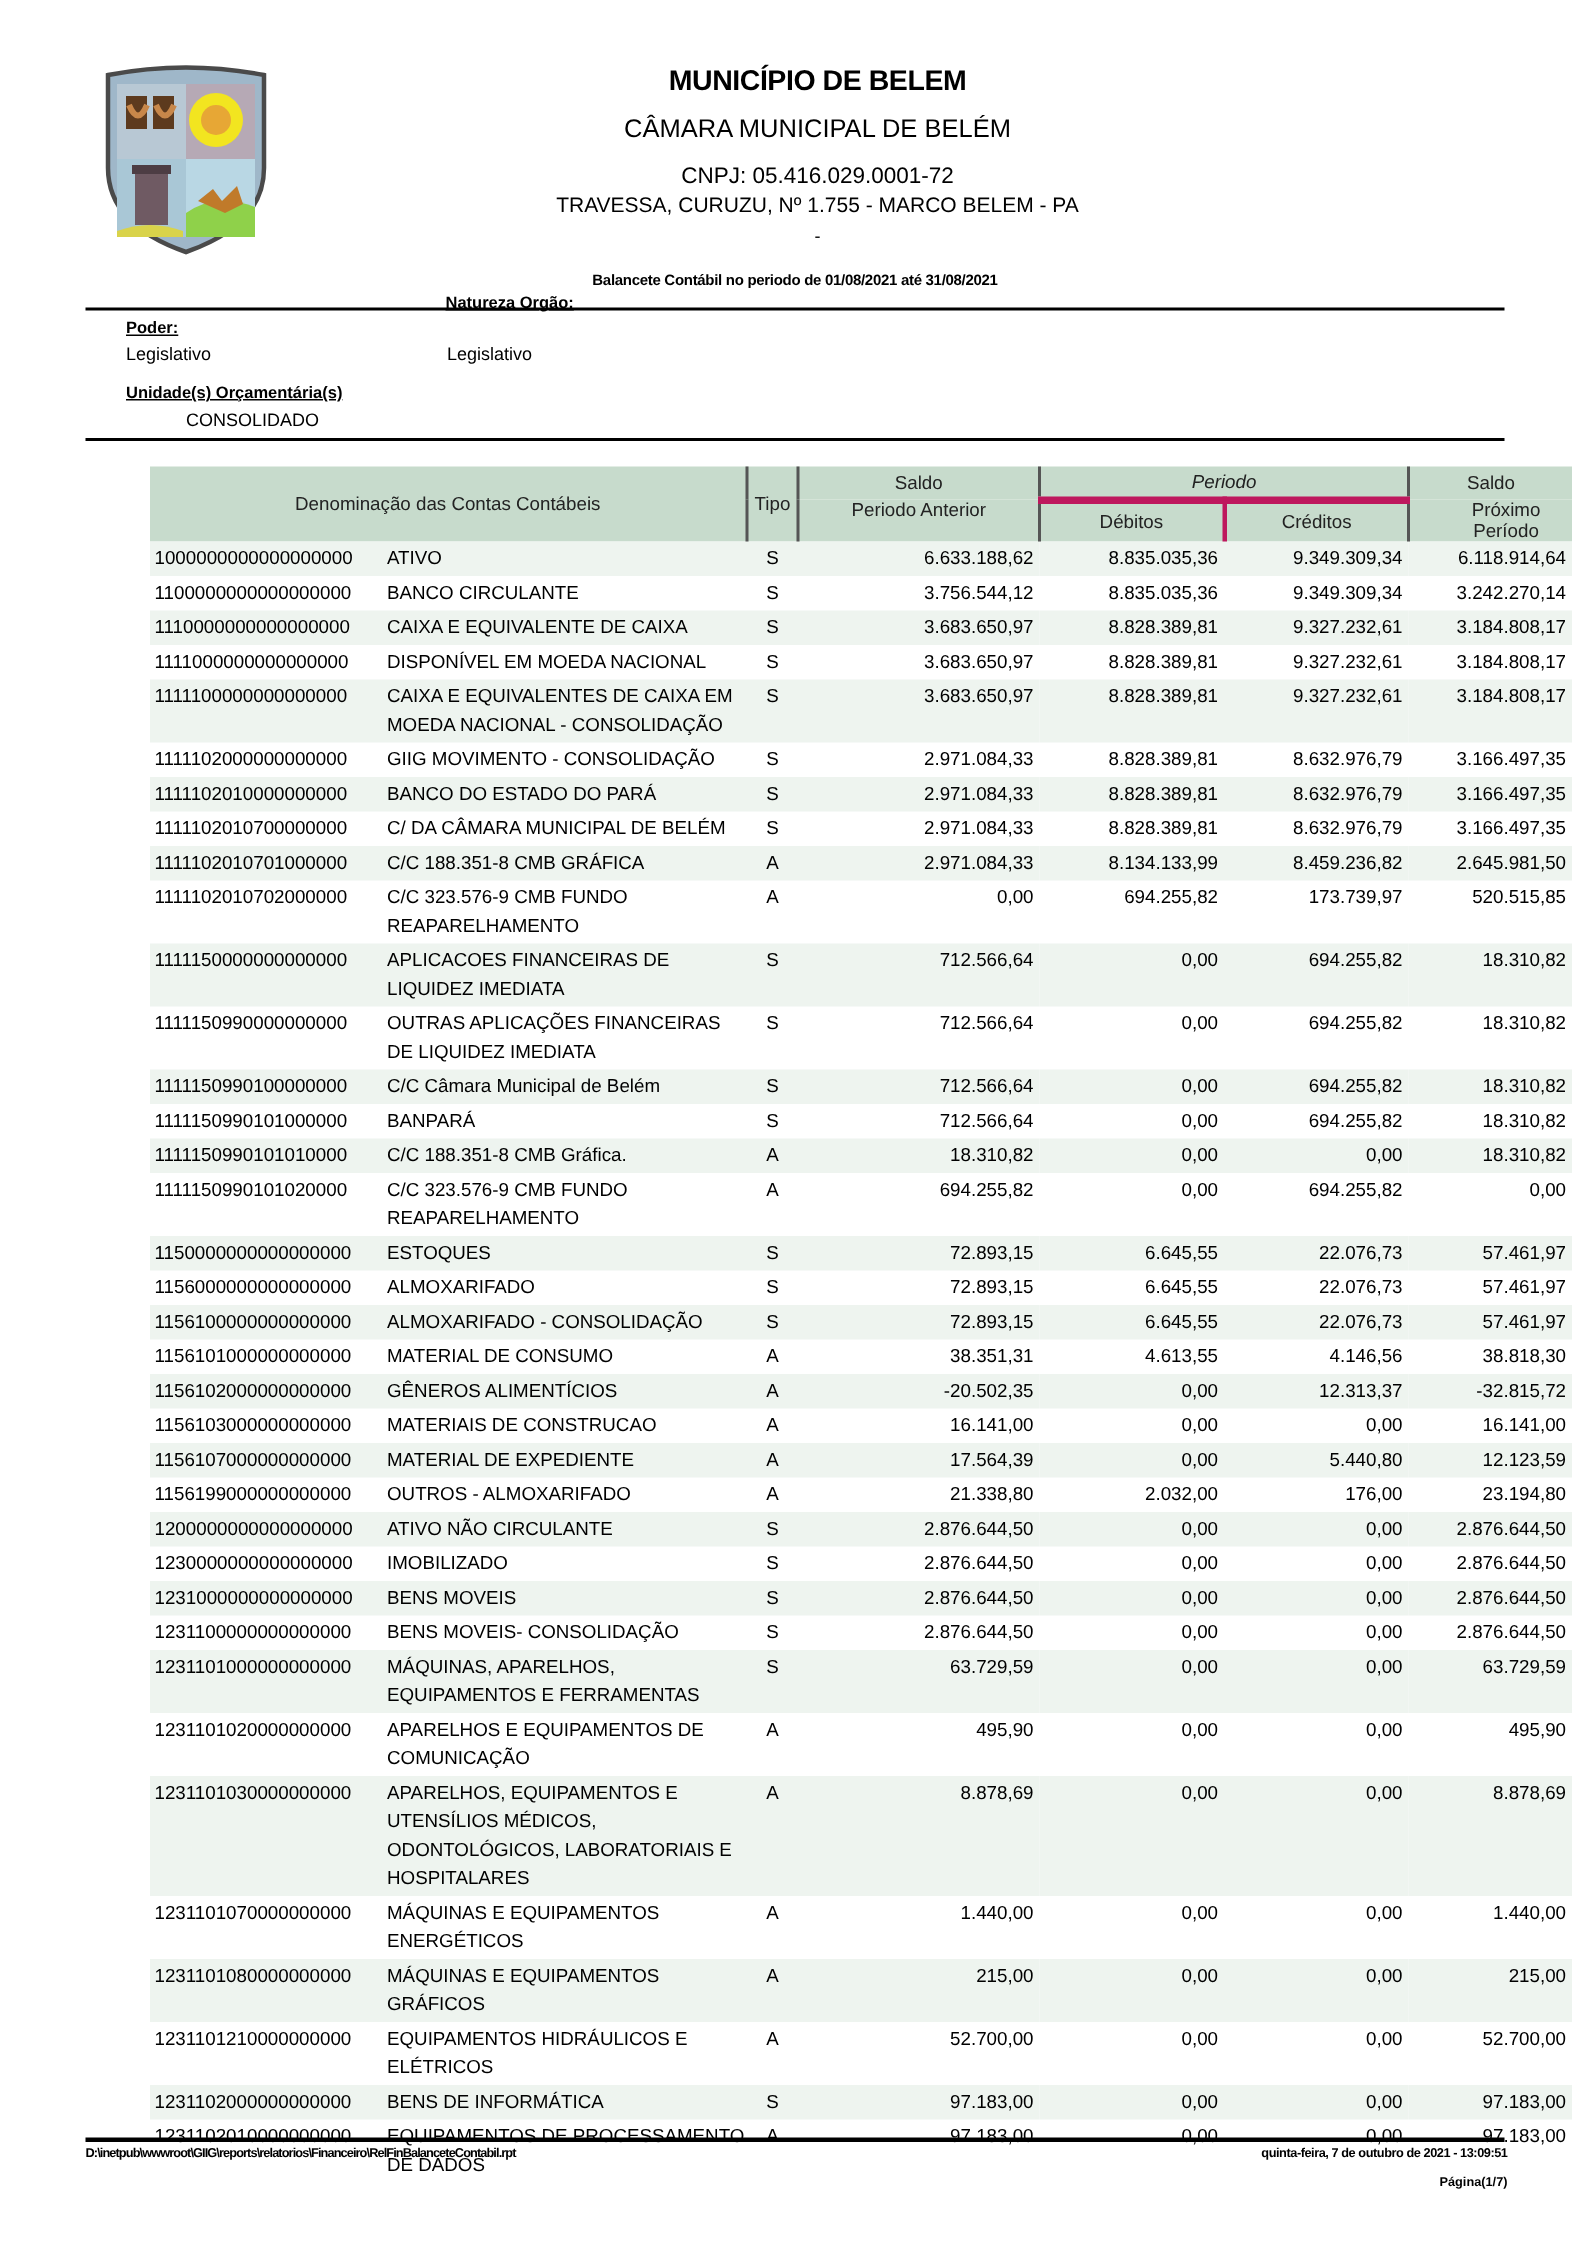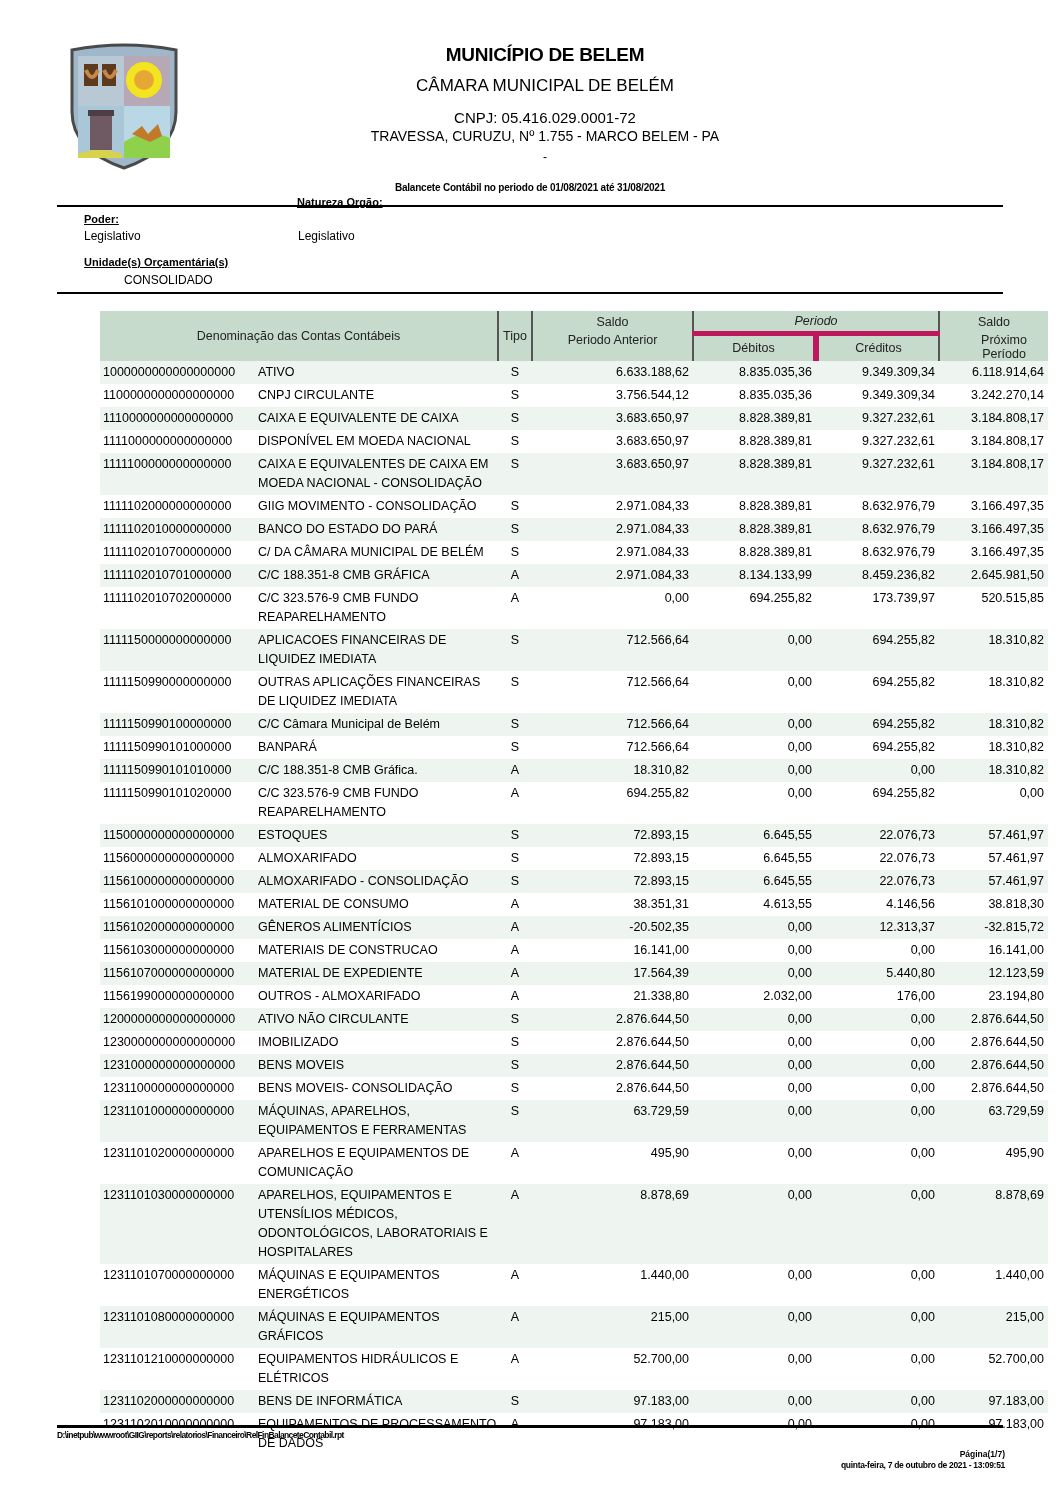--- a/index.html
+++ b/index.html
@@ -19,21 +19,21 @@
   table.grid th { background:#c7dbcc; font-weight:normal; font-size:12.5px; color:#222; padding:0; }
   table.grid td { padding:2px 0 2px 0; vertical-align:top; line-height:19px; }
   tr.alt td { background:#eef4ef; }
   .c-code { width:150px; padding-left:3px !important; }
   .c-name { width:250px; padding-left:6px !important; }
   .c-tipo { width:30px; text-align:center; }
   .c-num { text-align:right; padding-right:4px !important; }
   .th-sep-r { border-right:2px solid #555; }
   .th-under { border-bottom:5px solid #be185d;font-style:italic; }
   .footer-path { position:absolute; left:57px; top:1430px; font-size:8.5px; font-weight:bold; letter-spacing:-0.6px; }
-  .footer-date { position:absolute; right:53px; top:1430px; font-size:8.5px; font-weight:bold; letter-spacing:-0.3px;margin-top:30px; }
+  .footer-date { position:absolute; right:53px; top:1430px; font-size:8.5px; font-weight:bold; letter-spacing:-0.3px; }
   .footer-page { position:absolute; right:53px; top:1449px; font-size:8.5px; font-weight:bold; }
 </style>
 </head>
 <body>
 
 <div class="logo">
   <svg width="120" height="128" viewBox="0 0 120 128">
     <path d="M8 8 Q60 -2 112 8 L112 70 Q112 108 60 126 Q8 108 8 70 Z" fill="#9fb7c9" stroke="#4a4a4a" stroke-width="3"></path>
     <rect x="14" y="14" width="46" height="50" fill="#b8c8d4"></rect>
     <rect x="60" y="14" width="46" height="50" fill="#b6a9b5"></rect>
@@ -81,38 +81,38 @@
   <thead>
     <tr style="height:22px;">
       <th colspan="2" rowspan="2" class="th-sep-r">Denominação das Contas Contábeis</th>
       <th rowspan="2" class="th-sep-r">Tipo</th>
       <th class="th-sep-r">Saldo</th>
       <th colspan="2" class="th-under th-sep-r">Periodo</th>
       <th>Saldo</th>
     </tr>
     <tr style="height:21px;">
       <th class="th-sep-r" style="vertical-align:top;">Periodo Anterior</th>
-      <th style="border-right:6px solid #be185d;">Débitos</th>
+      <th style="border-right:3px solid #be185d;">Débitos</th>
       <th class="th-sep-r">Créditos</th>
       <th style="vertical-align:top;padding-left:20px;">Próximo Período</th>
     </tr>
   </thead>
   <tbody id="rows">
       <tr class="alt">
         <td class="c-code">1000000000000000000</td>
         <td class="c-name">ATIVO</td>
         <td class="c-tipo">S</td>
         <td class="c-num">6.633.188,62</td>
         <td class="c-num">8.835.035,36</td>
         <td class="c-num">9.349.309,34</td>
         <td class="c-num">6.118.914,64</td>
       </tr>
       <tr>
         <td class="c-code">1100000000000000000</td>
-        <td class="c-name">CNPJ CIRCULANTE</td>
+        <td class="c-name">BANCO CIRCULANTE</td>
         <td class="c-tipo">S</td>
         <td class="c-num">3.756.544,12</td>
         <td class="c-num">8.835.035,36</td>
         <td class="c-num">9.349.309,34</td>
         <td class="c-num">3.242.270,14</td>
       </tr>
       <tr class="alt">
         <td class="c-code">1110000000000000000</td>
         <td class="c-name">CAIXA E EQUIVALENTE DE CAIXA</td>
         <td class="c-tipo">S</td>

